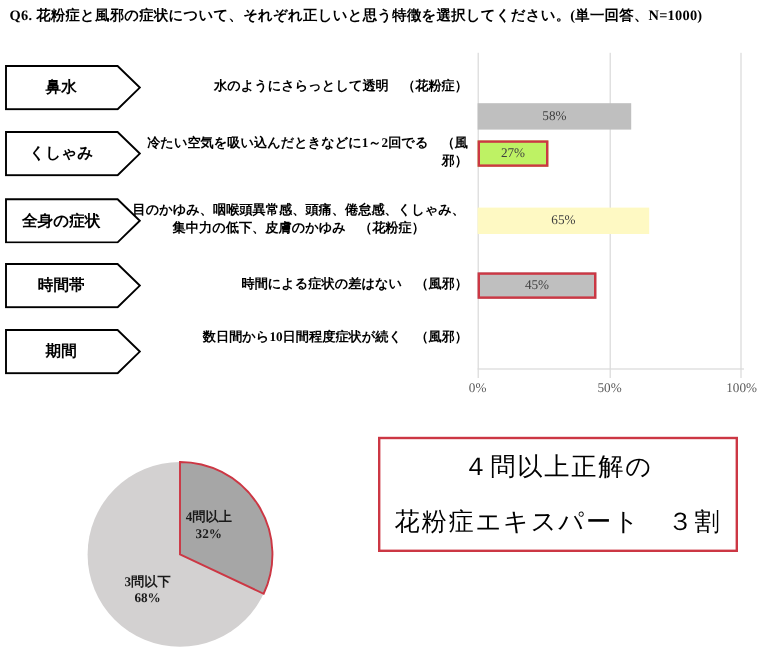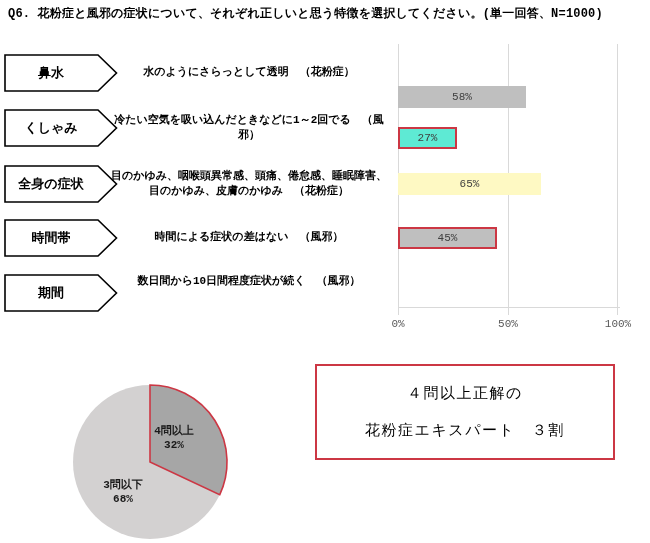--- a/index.html
+++ b/index.html
@@ -1,18 +1,18 @@
 <!DOCTYPE html>
 <html><head>
 <meta charset="utf-8">
 <style>
   html,body{margin:0;padding:0;background:#fff;}
   .canvas{
     position:relative; width:650px; height:543px; background:#ffffff;
-    font-family:Liberation Mono, monospace; color:#000; overflow:hidden;
+    font-family:Liberation Serif, serif; color:#000; overflow:hidden;
   }
   .page-title{
     position:absolute; left:8px; top:5px; width:638px;
     font-size:12px; font-weight:bold; letter-spacing:0.2px;
   }
   .chart-title{
     position:absolute; left:404px; top:36px; width:115px; text-align:center;
     font-size:13px; font-weight:bold;
   }
   .plot{position:absolute; left:398px; top:44px; width:220px; height:264px;}
@@ -24,31 +24,31 @@
   .bar{position:absolute; height:22px; background:#bfbfbf;
     display:flex; align-items:center; justify-content:center; box-sizing:border-box;}
   .bar-label{font-size:11px; color:#3f3f3f;}
   .arrow-box{position:absolute; left:4px; width:114px; height:38px;}
   .arrow-box svg{position:absolute; left:0; top:0;}
   .arrow-label{position:absolute; left:0; top:0; width:94px; height:38px;
     display:flex; align-items:center; justify-content:center;
     font-size:13px; font-weight:bold;}
   .desc{position:absolute; right:260px; width:282px; transform:translateY(-50%);
     font-size:11px; font-weight:bold; line-height:1.4;}
-  .desc.right{text-align:center;}
+  .desc.right{text-align:right;}
   .desc.center{text-align:center;}
   .pie-title{position:absolute; left:85px; top:356px; width:130px; text-align:center;
     font-size:14px; font-weight:bold;}
   .pie-wrap{position:absolute; left:71px; top:383px; width:158px; height:158px;}
   .pie-label{position:absolute; width:84px; text-align:center;
     font-size:11px; font-weight:bold; line-height:1.3; color:#1a1a1a;}
   .redbox{position:absolute; left:315px; top:364px; width:296px; height:92px;
     display:flex; flex-direction:column; align-items:center; justify-content:center;
     gap:18px;}
-  .redbox-line{font-size:15px; letter-spacing:1.5px;}
+  .redbox-line{font-size:21px; letter-spacing:1.5px;}
   .ltable{position:absolute; left:312px; top:477px; width:304px;
     border-collapse:collapse; font-size:12px;}
   .ltable td{border:1.6px solid #000; padding:3px 7px; font-weight:600;}
   .ltable td.key{width:72px;}
 </style>
 </head>
 <body>
 
 <div class="canvas">
 
@@ -69,21 +69,21 @@
         </svg>
         <span class="arrow-label">くしゃみ</span>
       </div>
       <div class="desc right" style="top: 128px;">冷たい空気を吸い込んだときなどに1～2回でる　（風邪）</div>
       <div class="arrow-box" style="top: 165px;">
         <svg width="114" height="38">
           <polygon points="1,1 94,1 112.5,19 94,37 1,37" fill="#ffffff" stroke="#000000" stroke-width="1.6"></polygon>
         </svg>
         <span class="arrow-label">全身の症状</span>
       </div>
-      <div class="desc center" style="top: 184px;">目のかゆみ、咽喉頭異常感、頭痛、倦怠感、睡眠障害、目のかゆみ、皮膚のかゆみ　（花粉症）</div>
+      <div class="desc center" style="top: 184px;">目のかゆみ、咽喉頭異常感、頭痛、倦怠感、くしゃみ、集中力の低下、皮膚のかゆみ　（花粉症）</div>
       <div class="arrow-box" style="top: 219px;">
         <svg width="114" height="38">
           <polygon points="1,1 94,1 112.5,19 94,37 1,37" fill="#ffffff" stroke="#000000" stroke-width="1.6"></polygon>
         </svg>
         <span class="arrow-label">時間帯</span>
       </div>
       <div class="desc right" style="top: 238px;">時間による症状の差はない　（風邪）</div>
       <div class="arrow-box" style="top: 274px;">
         <svg width="114" height="38">
           <polygon points="1,1 94,1 112.5,19 94,37 1,37" fill="#ffffff" stroke="#000000" stroke-width="1.6"></polygon>
@@ -100,21 +100,21 @@
       <div class="xtick-label" style="left: 0px;">0%</div>
       <div class="gridline" style="left: 110px;"></div>
       <div class="tick" style="left: 110px;"></div>
       <div class="xtick-label" style="left: 110px;">50%</div>
       <div class="gridline" style="left: 219px;"></div>
       <div class="tick" style="left: 219px;"></div>
       <div class="xtick-label" style="left: 220px;">100%</div>
       <div class="bar" style="top: 18px; width: 128px; background: rgb(191, 191, 191); margin-top: 24px;">
         <span class="bar-label">58%</span>
       </div>
-      <div class="bar" style="top: 73px; width: 59px; background: #5eead4; border: 2px solid rgb(204, 55, 68); margin-top: 10px;">
+      <div class="bar" style="top: 73px; width: 59px; background: #bef264; border: 2px solid rgb(204, 55, 68);">
         <span class="bar-label">27%</span>
       </div>
       <div class="bar" style="top: 129px; width: 143px; background: #fef9c3;">
         <span class="bar-label">65%</span>
       </div>
       <div class="bar" style="top: 183px; width: 99px; background: rgb(191, 191, 191); border: 2px solid rgb(204, 55, 68);">
         <span class="bar-label">45%</span>
       </div>
     </div>
 

